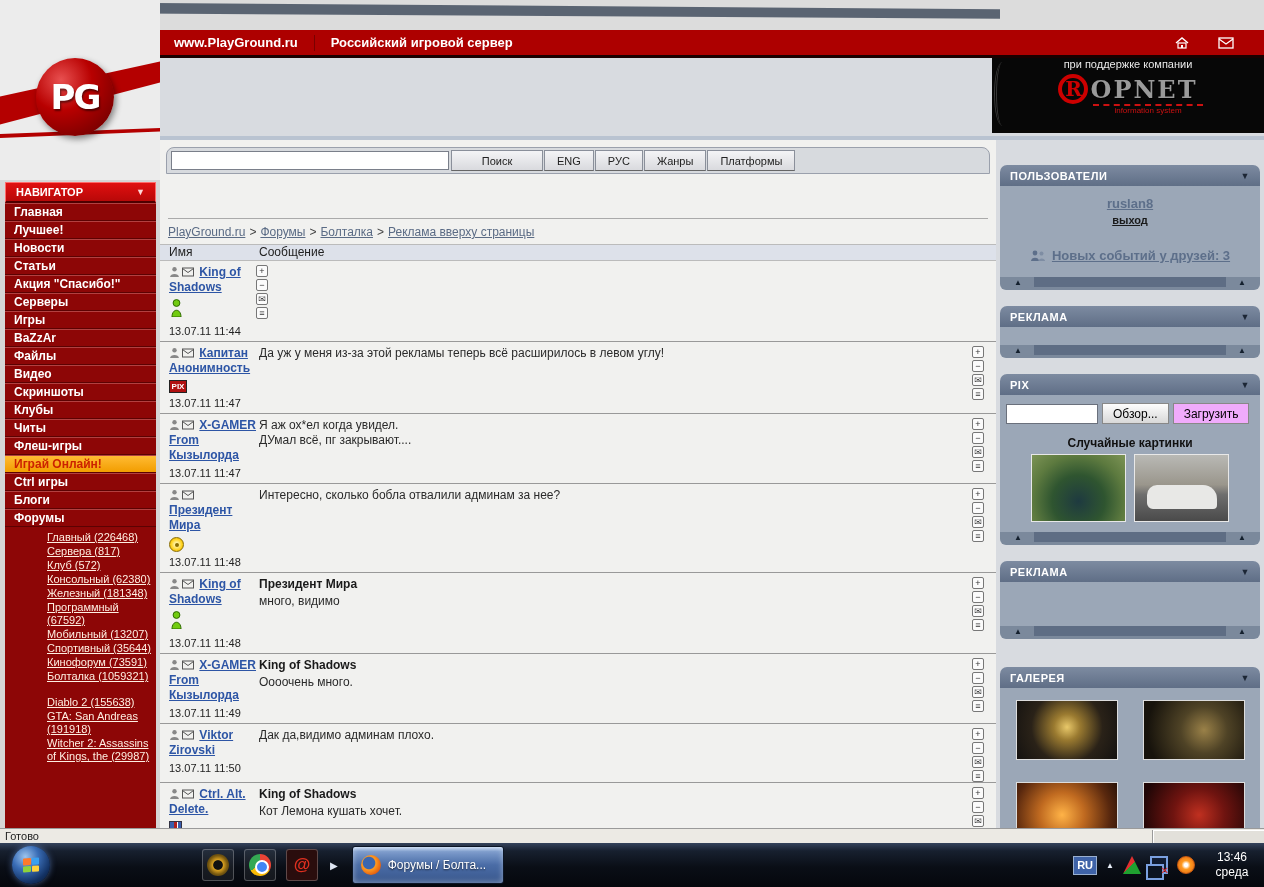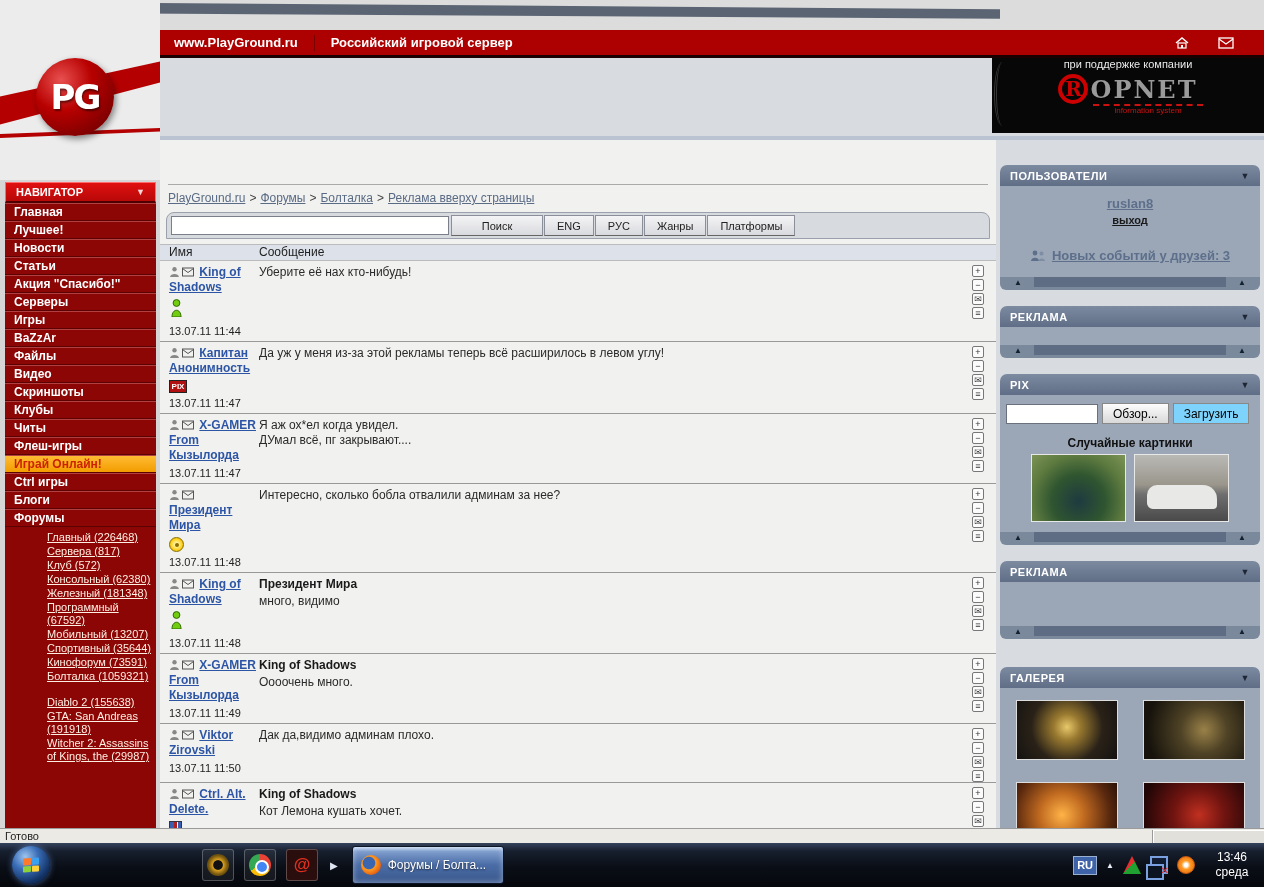--- a/index.html
+++ b/index.html
@@ -143,21 +143,21 @@
     margin-top:22px; }
   #users-body .events a { color:#5d6f8a; font-weight:bold; text-decoration:underline; font-size:13px; }
 
   .ads-body1 { height:18px; } .ads-body2 { height:44px; }
 
   #pix-body { padding:8px 6px 10px 6px; }
   #pix-row { display:flex; gap:4px; align-items:center; }
   #pix-file { width:92px; height:20px; border:1px solid #6a707c; background:#fff; }
   .pix-btn { height:21px; border:1px solid #888; background:linear-gradient(180deg,#fdfdfd,#d8d8d8);
     font-size:12px; padding:0 10px; font-family:inherit; }
-  .pix-btn.upload { background:#7dd3fc; font-size:12px; }
+  .pix-btn.upload { background:#f0abfc; font-size:12px; }
   #pix-title { text-align:center; font-weight:bold; font-size:12px; color:#111; margin:12px 0 4px 0; }
   #pix-thumbs { display:flex; justify-content:center; gap:8px; }
   .thumb { border:1px solid #e8e8e8; }
   .t-nature { width:95px; height:68px; background:radial-gradient(ellipse at 50% 70%, #1e3a40 0%, #2f5530 40%, #5d7a3f 70%, #7d9456 100%); }
   .t-car { width:95px; height:68px; background:linear-gradient(180deg,#b9b9b5 0%,#9a968c 45%,#6e6e6e 60%,#4a4a4a 100%); position:relative; }
   .t-car::after { content:""; position:absolute; left:12px; top:30px; width:70px; height:24px;
     background:#e8e8e6; border-radius:10px 14px 4px 6px; }
 
   #gal-body { padding:12px 10px; display:grid; grid-template-columns:1fr 1fr; gap:22px 14px;
     justify-items:center; }
@@ -303,31 +303,31 @@
         <a class="sub-link">Болталка (1059321)</a>
         <div class="sub-gap"></div>
         <a class="sub-link">Diablo 2 (155638)</a>
         <a class="sub-link">GTA: San Andreas (191918)</a>
         <a class="sub-link">Witcher 2: Assassins of Kings, the (29987)</a>
       </div>
     </div>
   </div>
 
   <div id="content">
-    <div id="crumb-wrap">
-      <a>PlayGround.ru</a><span class="csep">&gt;</span><a>Форумы</a><span class="csep">&gt;</span><a>Болталка</a><span class="csep">&gt;</span><a>Реклама вверху страницы</a>
-    </div>
     <div id="searchbar">
       <input id="search-input" value="" style="">
       <button class="sbtn main">Поиск</button>
       <button class="sbtn">ENG</button>
       <button class="sbtn">РУС</button>
       <button class="sbtn">Жанры</button>
       <button class="sbtn">Платформы</button>
     </div>
+    <div id="crumb-wrap">
+      <a>PlayGround.ru</a><span class="csep">&gt;</span><a>Форумы</a><span class="csep">&gt;</span><a>Болталка</a><span class="csep">&gt;</span><a>Реклама вверху страницы</a>
+    </div>
     <div id="thead">
       <span class="c1">Имя</span>
       <span class="c2">Сообщение</span>
     </div>
 
     <div id="msglist">
 
       <div class="msg">
         <div class="msg-name">
           <svg class="mi" width="11" height="11" viewBox="0 0 10 10">
@@ -337,23 +337,20 @@
               <rect x="0.5" y="0.5" width="11" height="8" class="ln"></rect>
               <path d="M0.5 1 L6 5 L11.5 1" class="ln"></path>
             </svg>
           <a class="uname">King of Shadows</a>
           <div class="avatar"><svg class="av-green" viewBox="0 0 15 18">
                 <circle cx="7.5" cy="4" r="3.4" fill="#72cc10" stroke="#2e6a00"></circle>
                 <path d="M3 18 C3 9 12 9 12 18 Z" fill="#72cc10" stroke="#2e6a00"></path>
               </svg></div>
           <div class="mdate">13.07.11 11:44</div>
         </div>
-        <div class="msg-body">
-            <div class="mtext">Уберите её нах кто-нибудь!</div>
-          </div>
         <div class="msg-actions">
             <span class="act">+</span>
             <span class="act">−</span>
             <span class="act">✉</span>
             <span class="act">≡</span>
           </div>
       </div>
 
       <div class="msg">
         <div class="msg-name">

